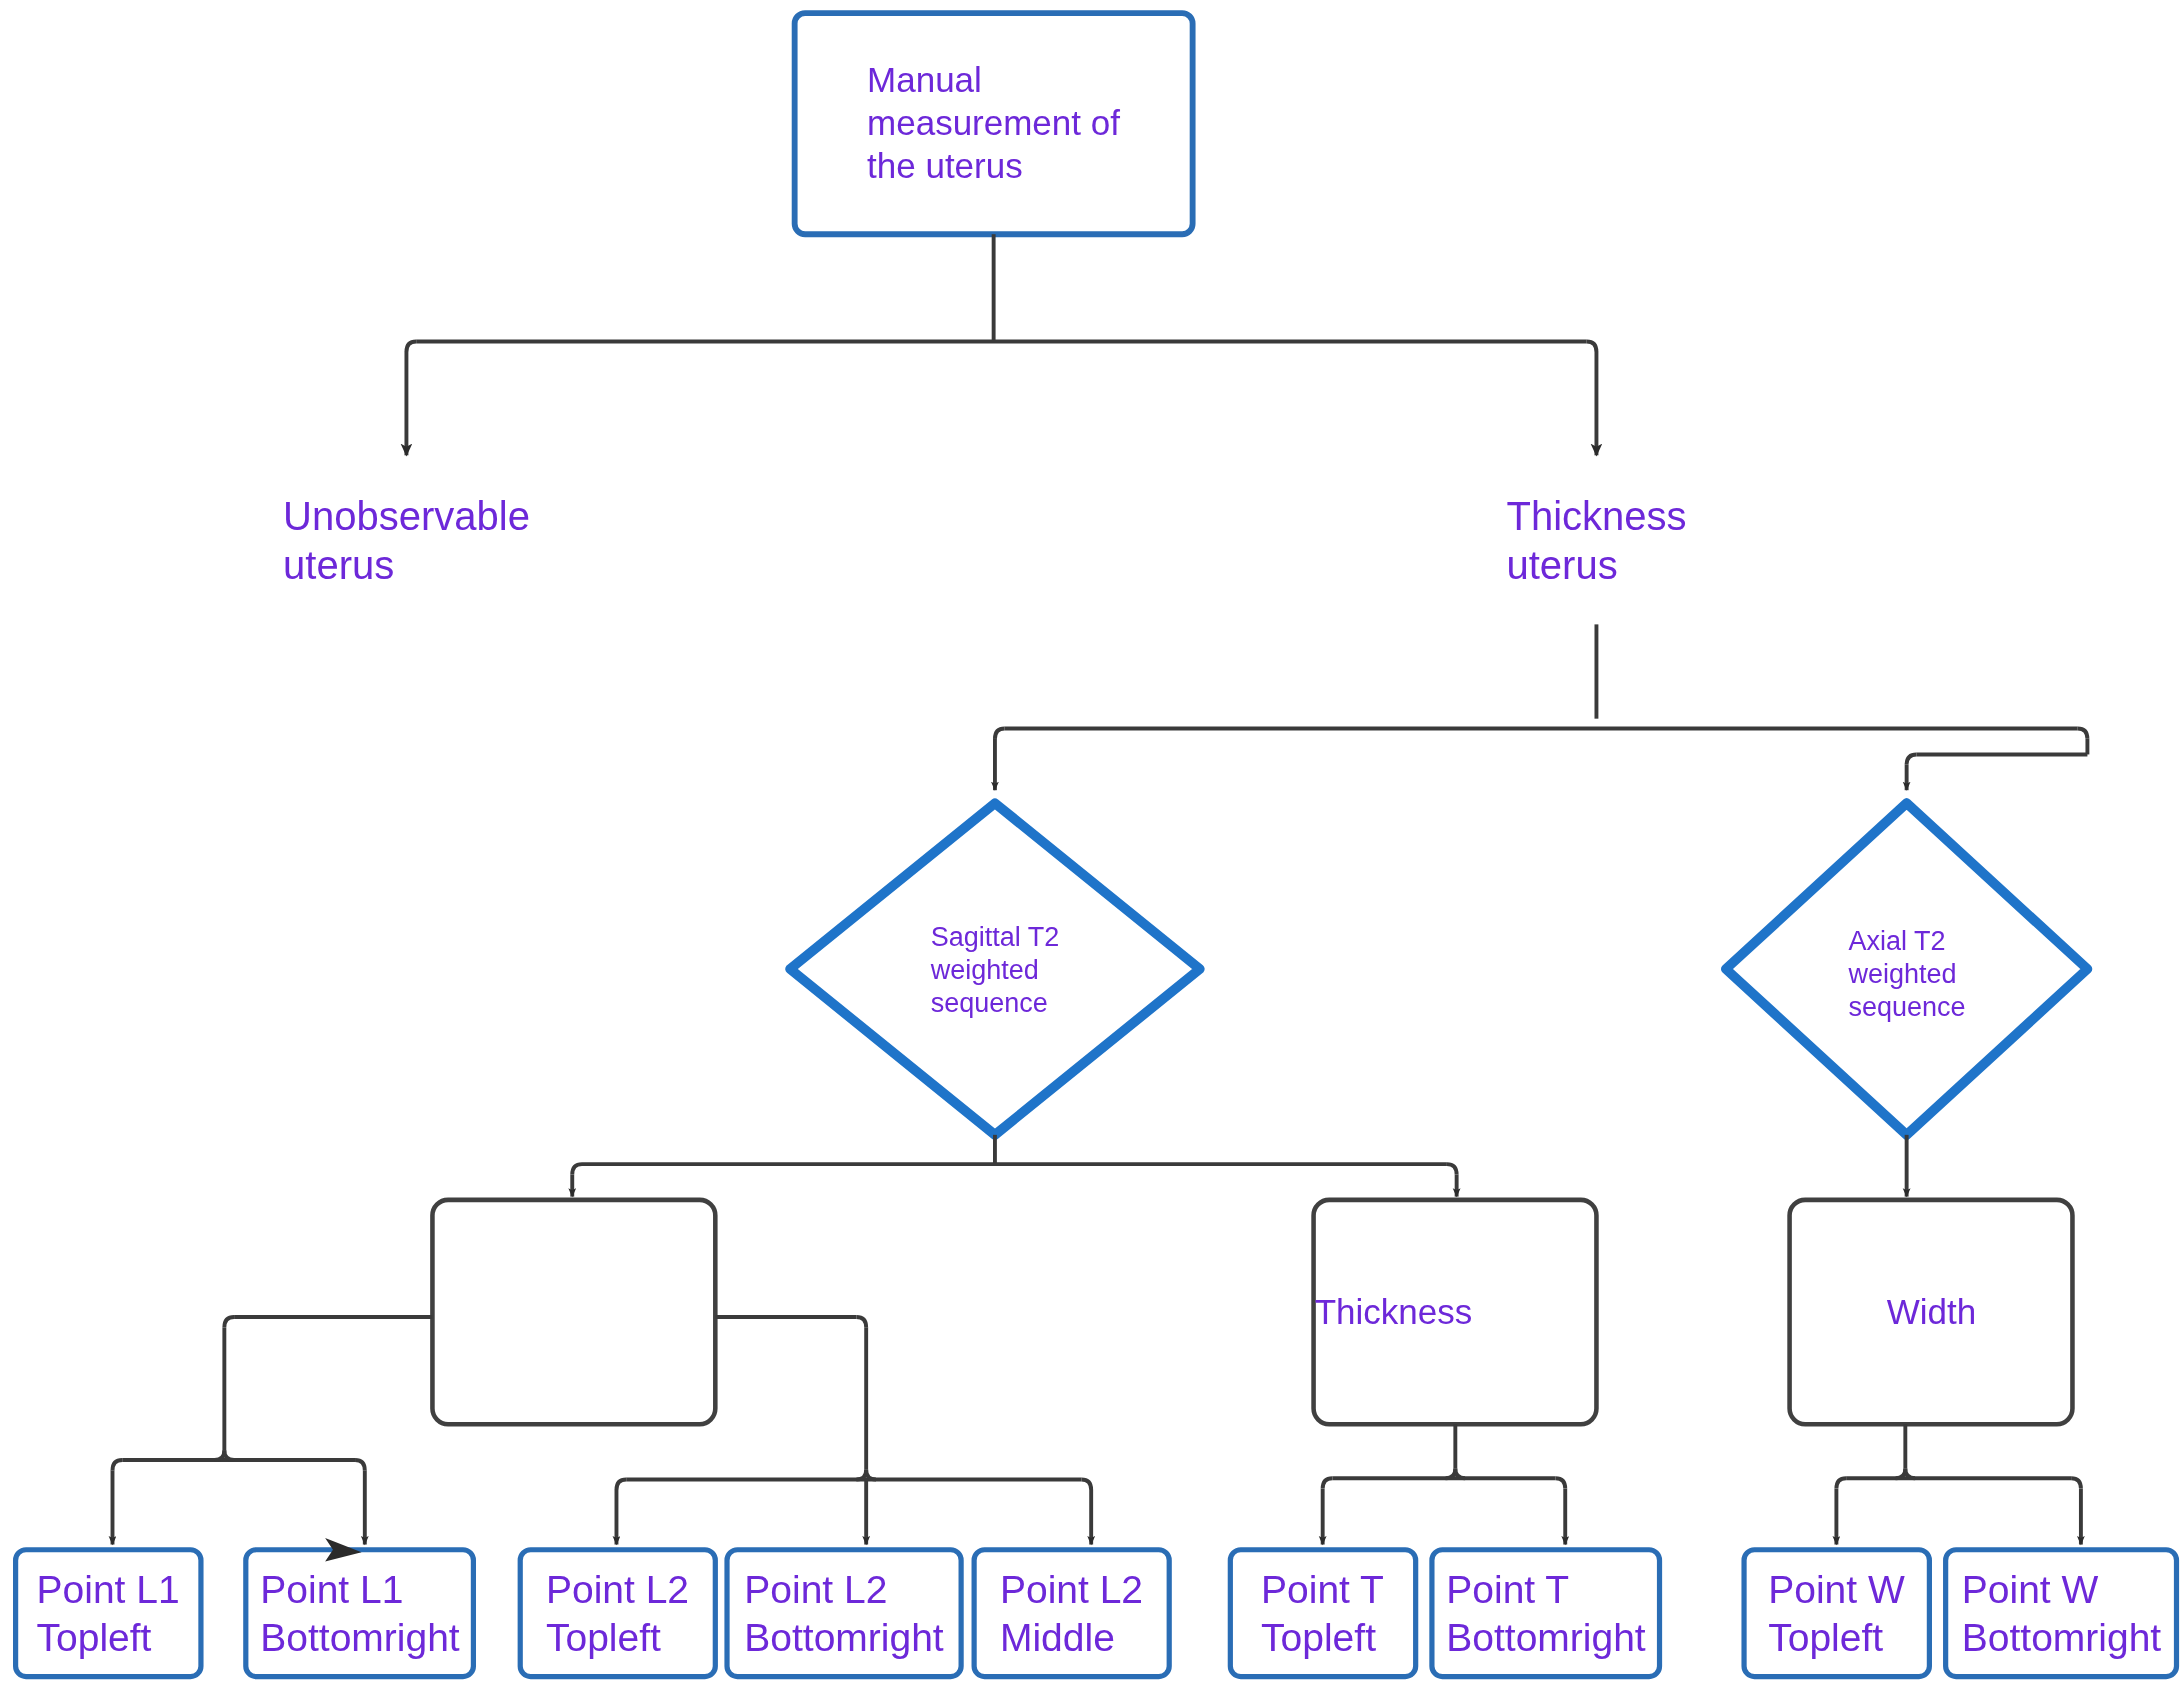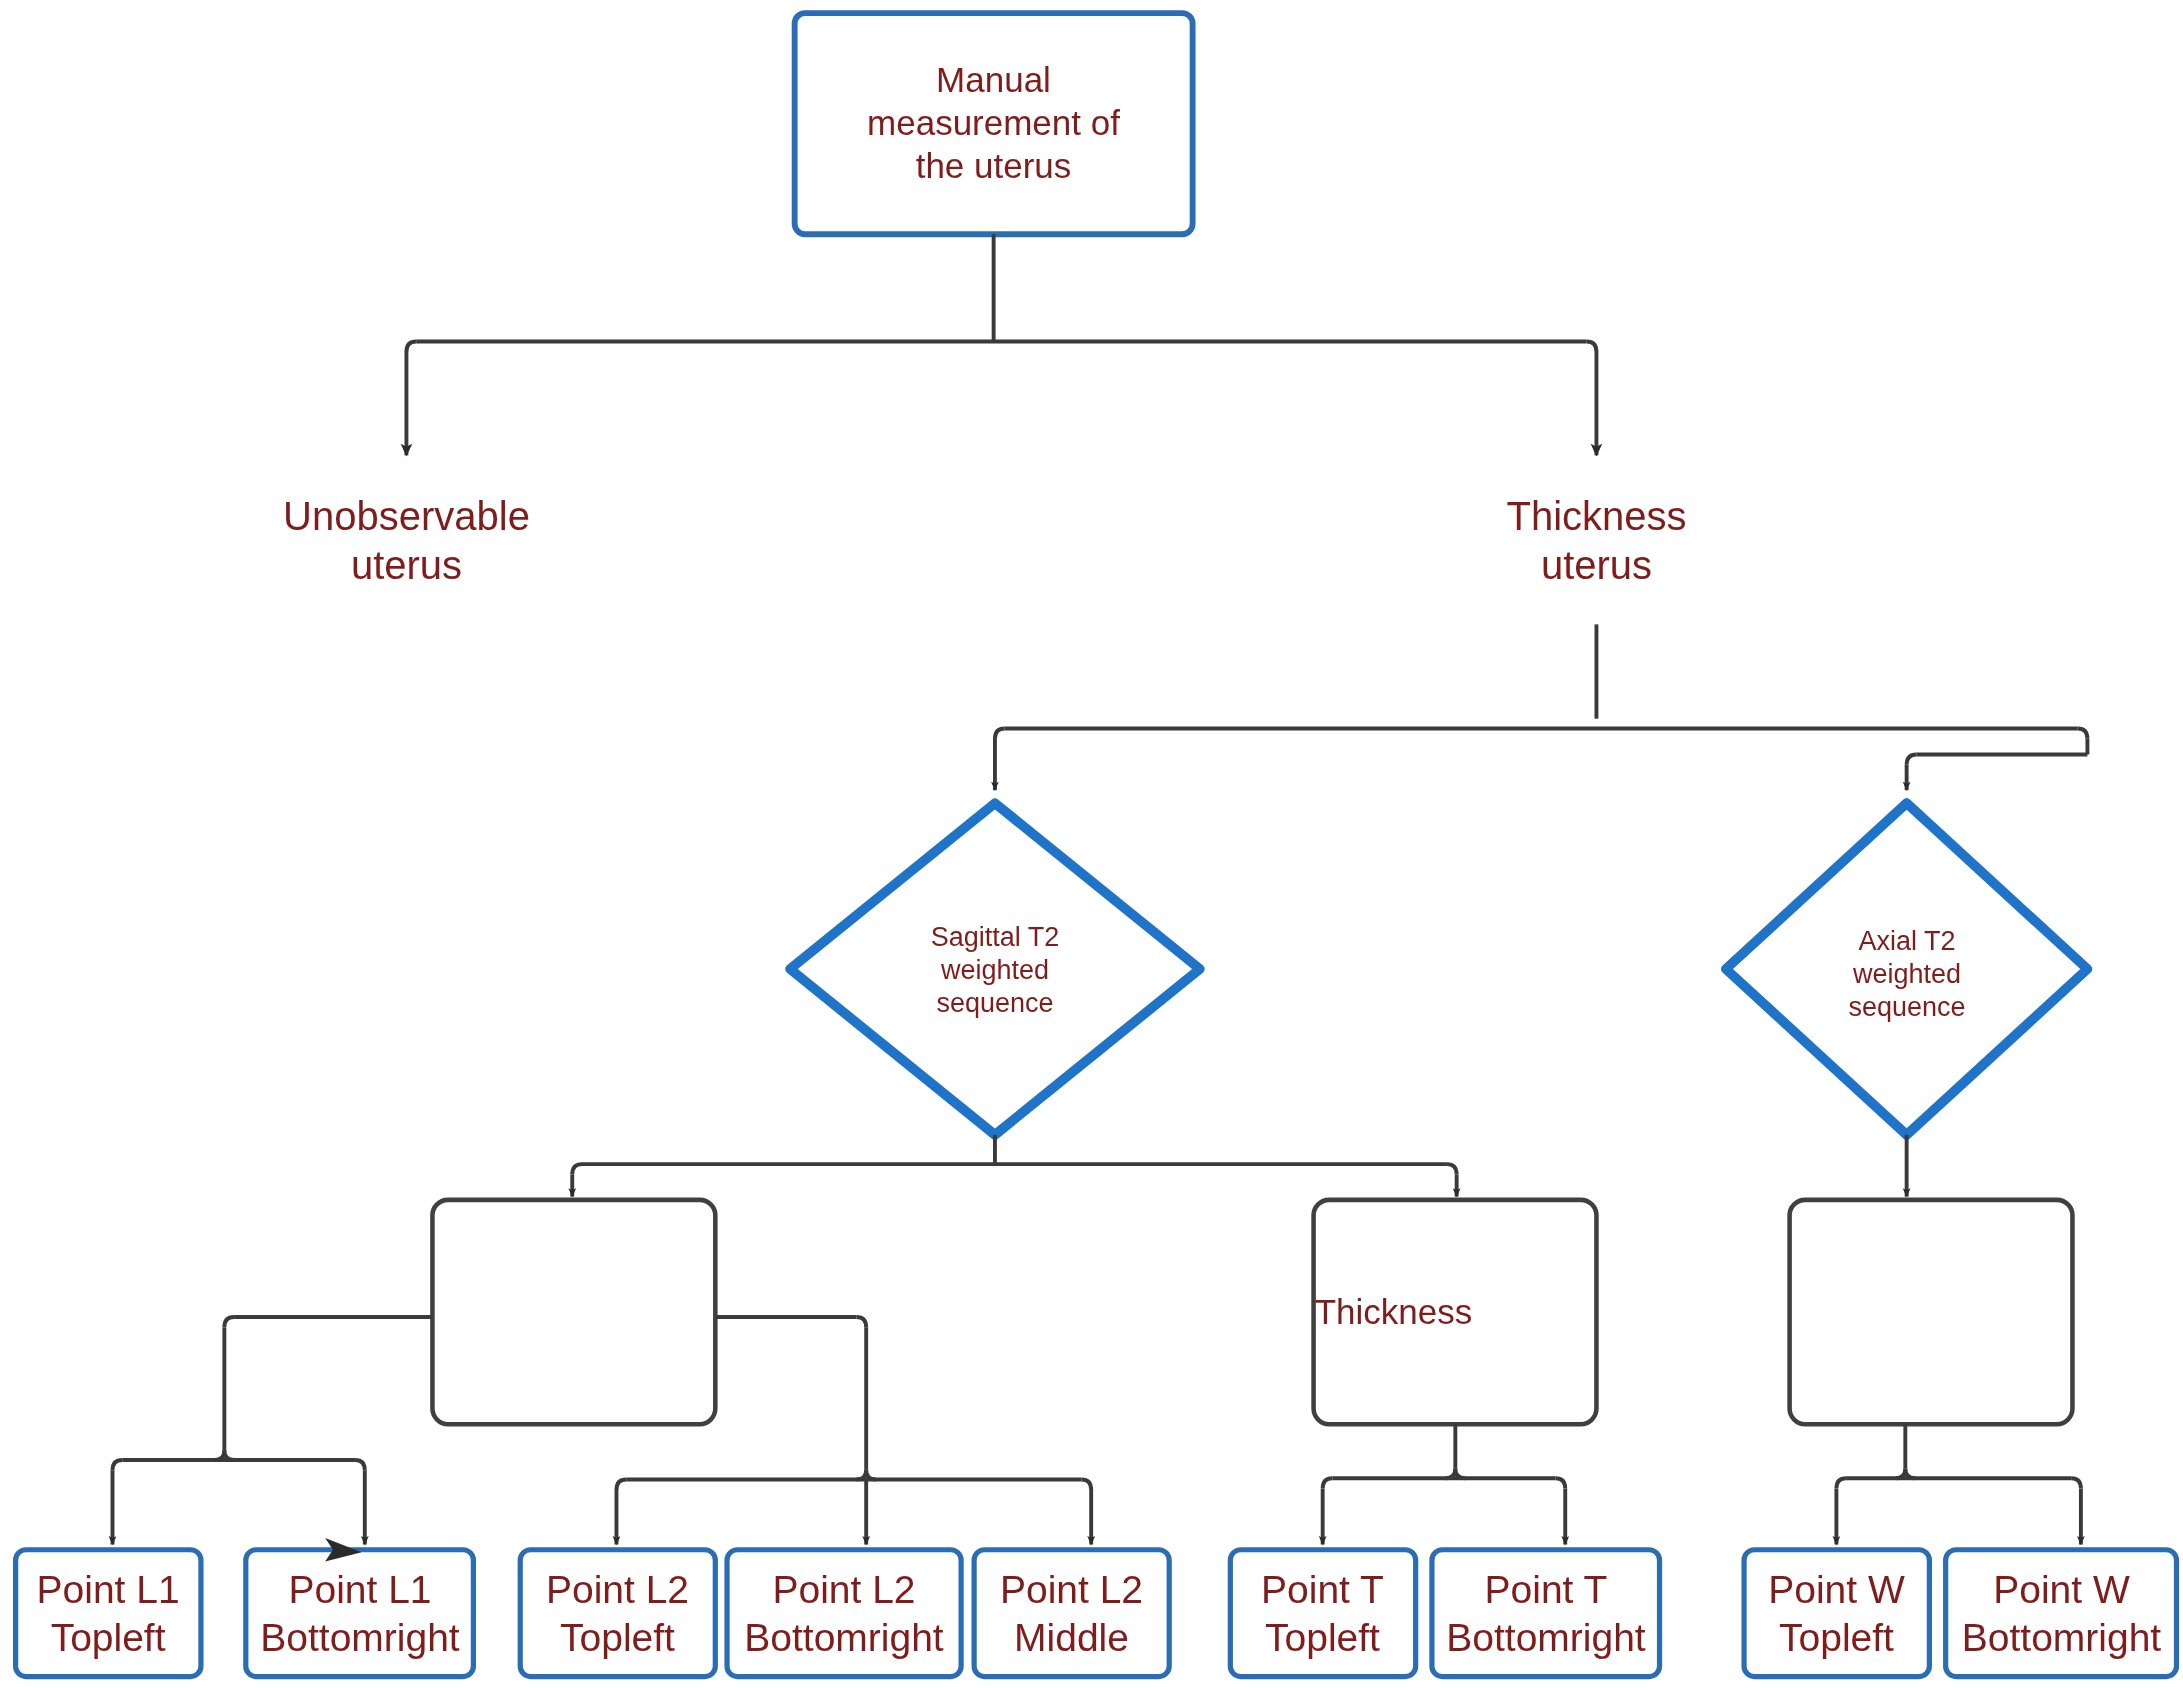--- a/index.html
+++ b/index.html
@@ -1,21 +1,21 @@
 <!DOCTYPE html>
 <html style="font-size:10.4px"><head>
 <meta charset="utf-8">
 <style>
   html,body{margin:0;padding:0;background:#ffffff;}
   body{font-family:"Liberation Sans","DejaVu Sans",sans-serif;}
   #stage{position:relative;width:2183px;height:1689px;background:#ffffff;overflow:hidden;}
   #stage svg{position:absolute;left:0;top:0;width:2183px;height:1689px;}
   .node-text{
     position:absolute;display:flex;align-items:center;justify-content:center;
-    text-align:center;color:#7f1d1d;line-height:1.22;box-sizing:border-box;
+    color:#6d28d9;line-height:1.22;box-sizing:border-box;
     white-space:pre-line;
   }
   .fs-top{font-size:35px;}
   .fs-label{font-size:40px;}
   .fs-diamond{font-size:27px;}
   .fs-mid{font-size:35px;}
   .fs-leaf{font-size:39px;}
 </style>
 </head>
 <body>
@@ -144,20 +144,21 @@
 weighted
 sequence</div>
 
   <div class="node-text fs-diamond" style="left:1777px;top:898px;width:260px;height:153px;">Axial T2
 weighted
 sequence</div>
 
 
   <div class="node-text fs-mid" style="left:1252px;top:1200px;width:283px;height:224px;">Thickness</div>
 
+  <div class="node-text fs-mid" style="left:1790px;top:1200px;width:283px;height:224px;">Width</div>
 
   <div class="node-text fs-leaf" style="left:15.6px;top:1550px;width:185px;height:127px;">Point L1
 Topleft</div>
   <div class="node-text fs-leaf" style="left:246px;top:1550px;width:228px;height:127px;">Point L1
 Bottomright</div>
   <div class="node-text fs-leaf" style="left:520px;top:1550px;width:195px;height:127px;">Point L2
 Topleft</div>
   <div class="node-text fs-leaf" style="left:727px;top:1550px;width:234px;height:127px;">Point L2
 Bottomright</div>
   <div class="node-text fs-leaf" style="left:974px;top:1550px;width:195px;height:127px;">Point L2

